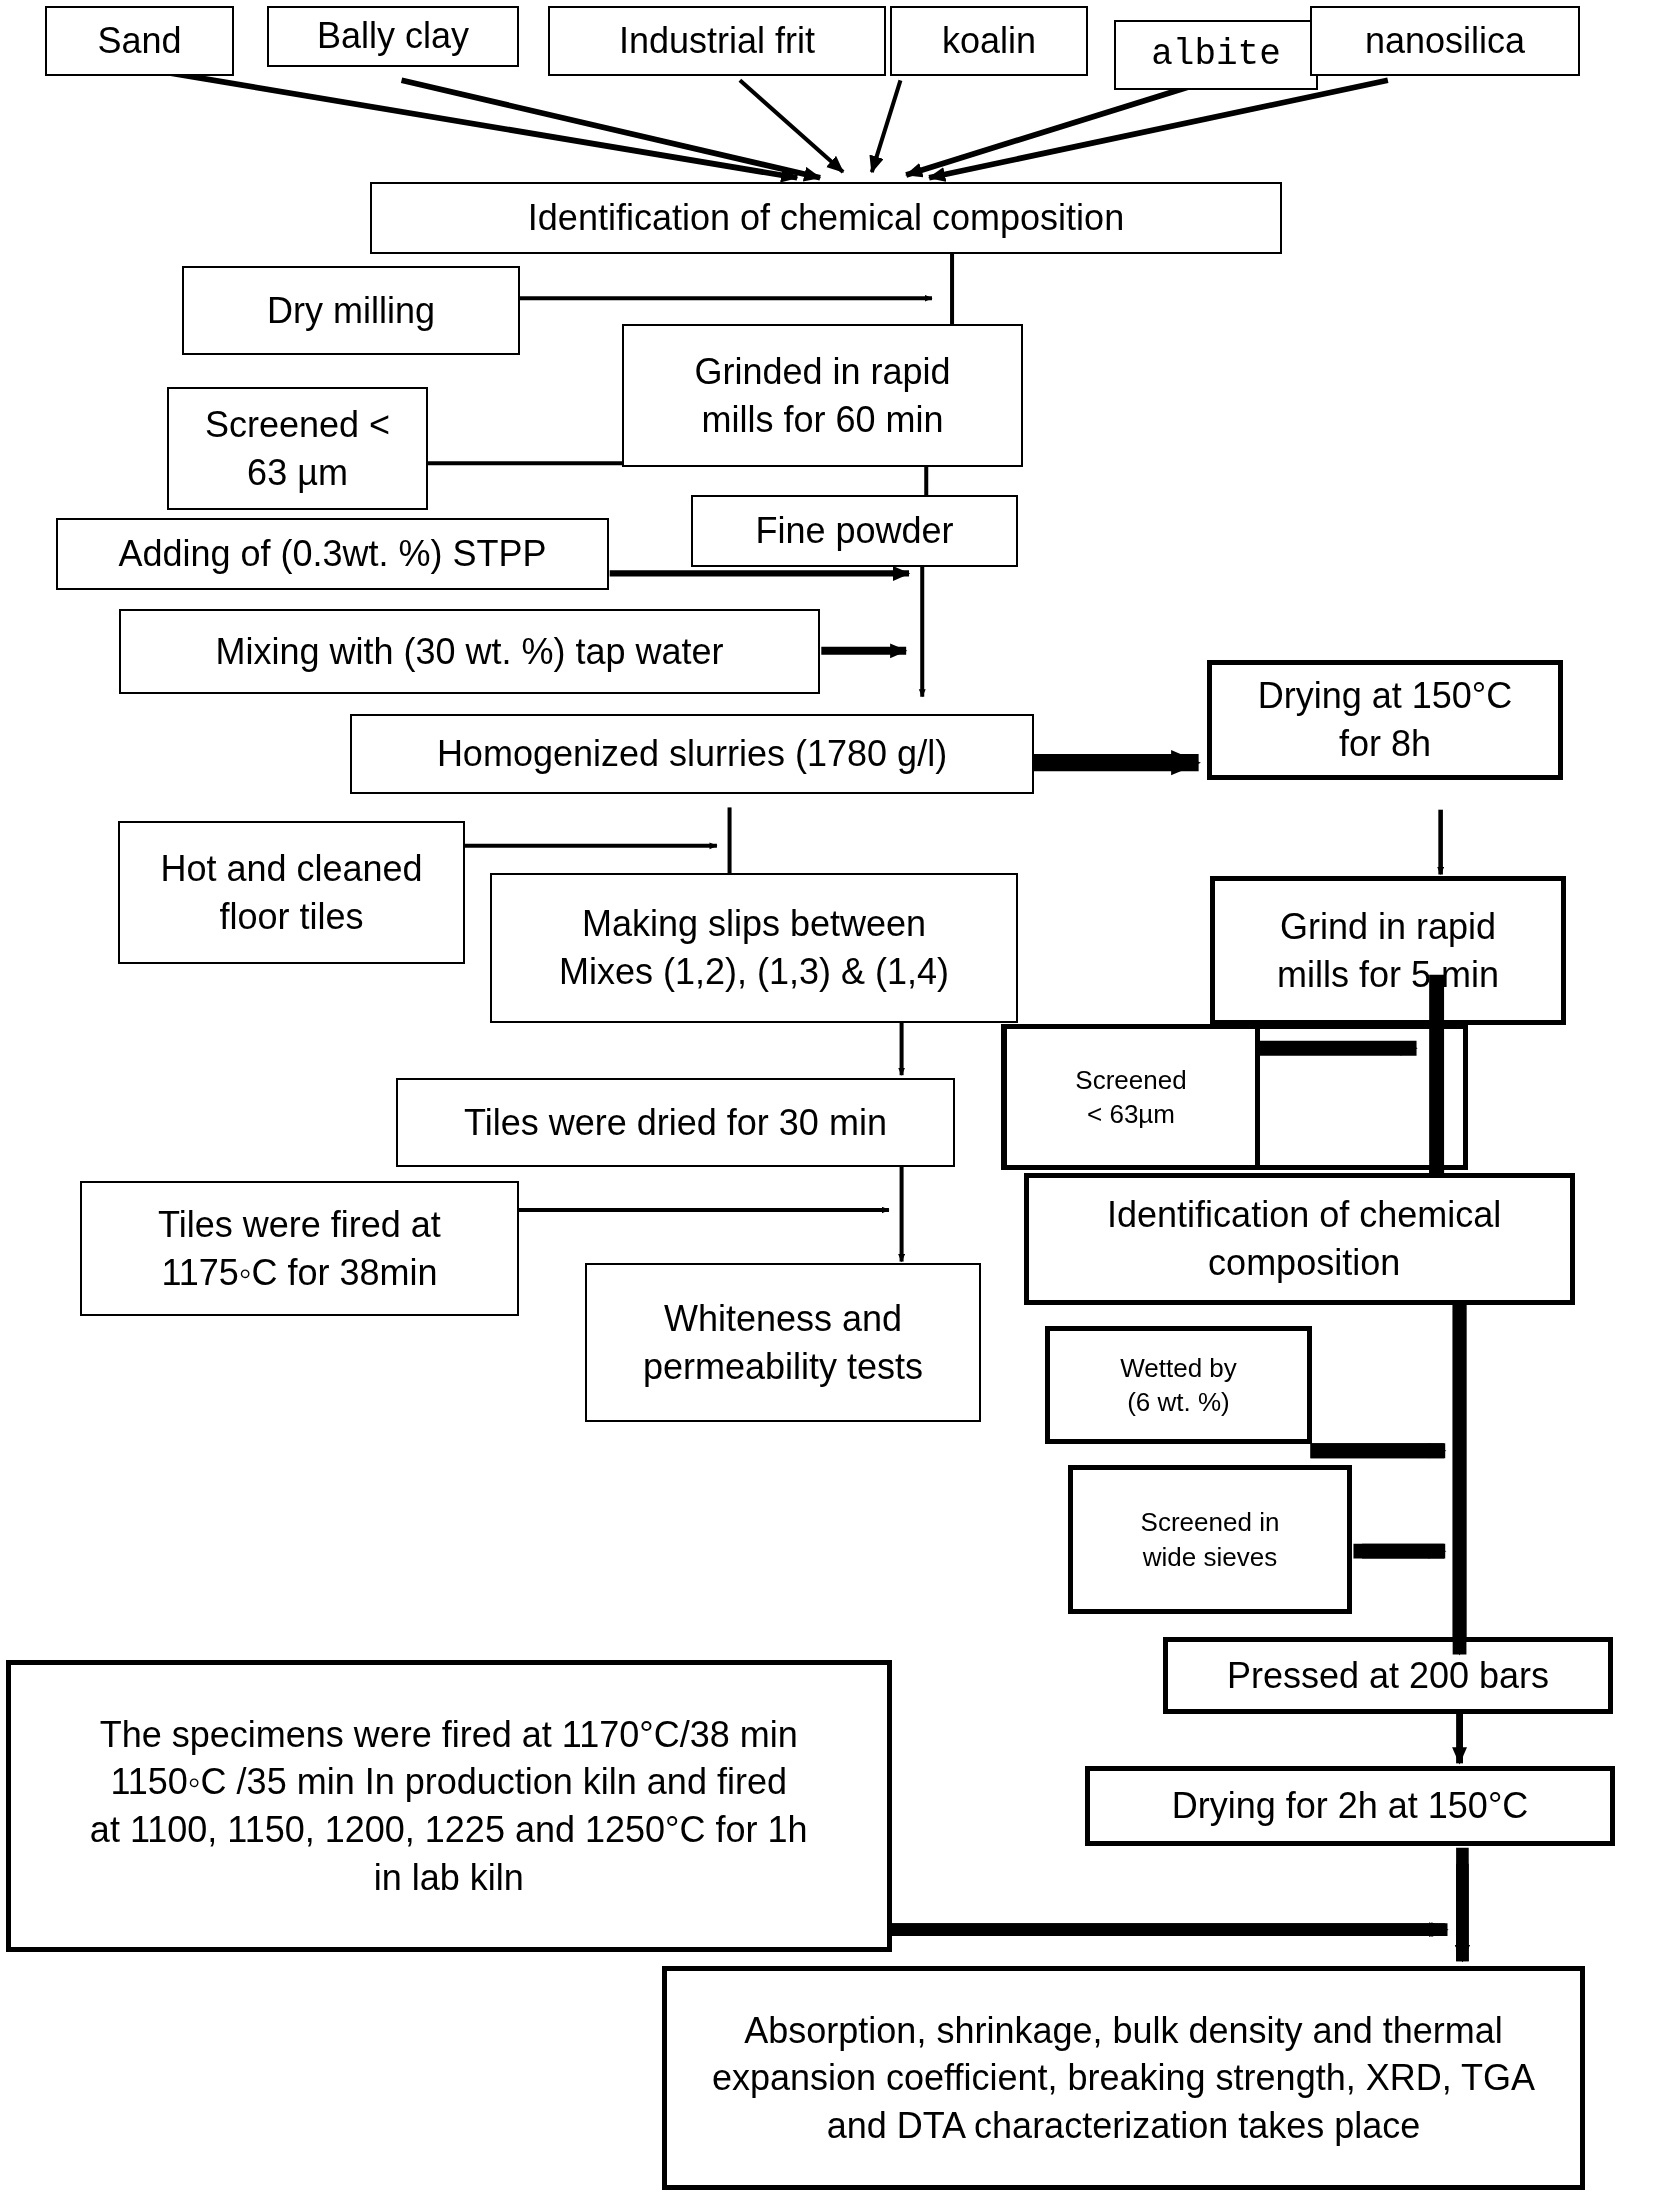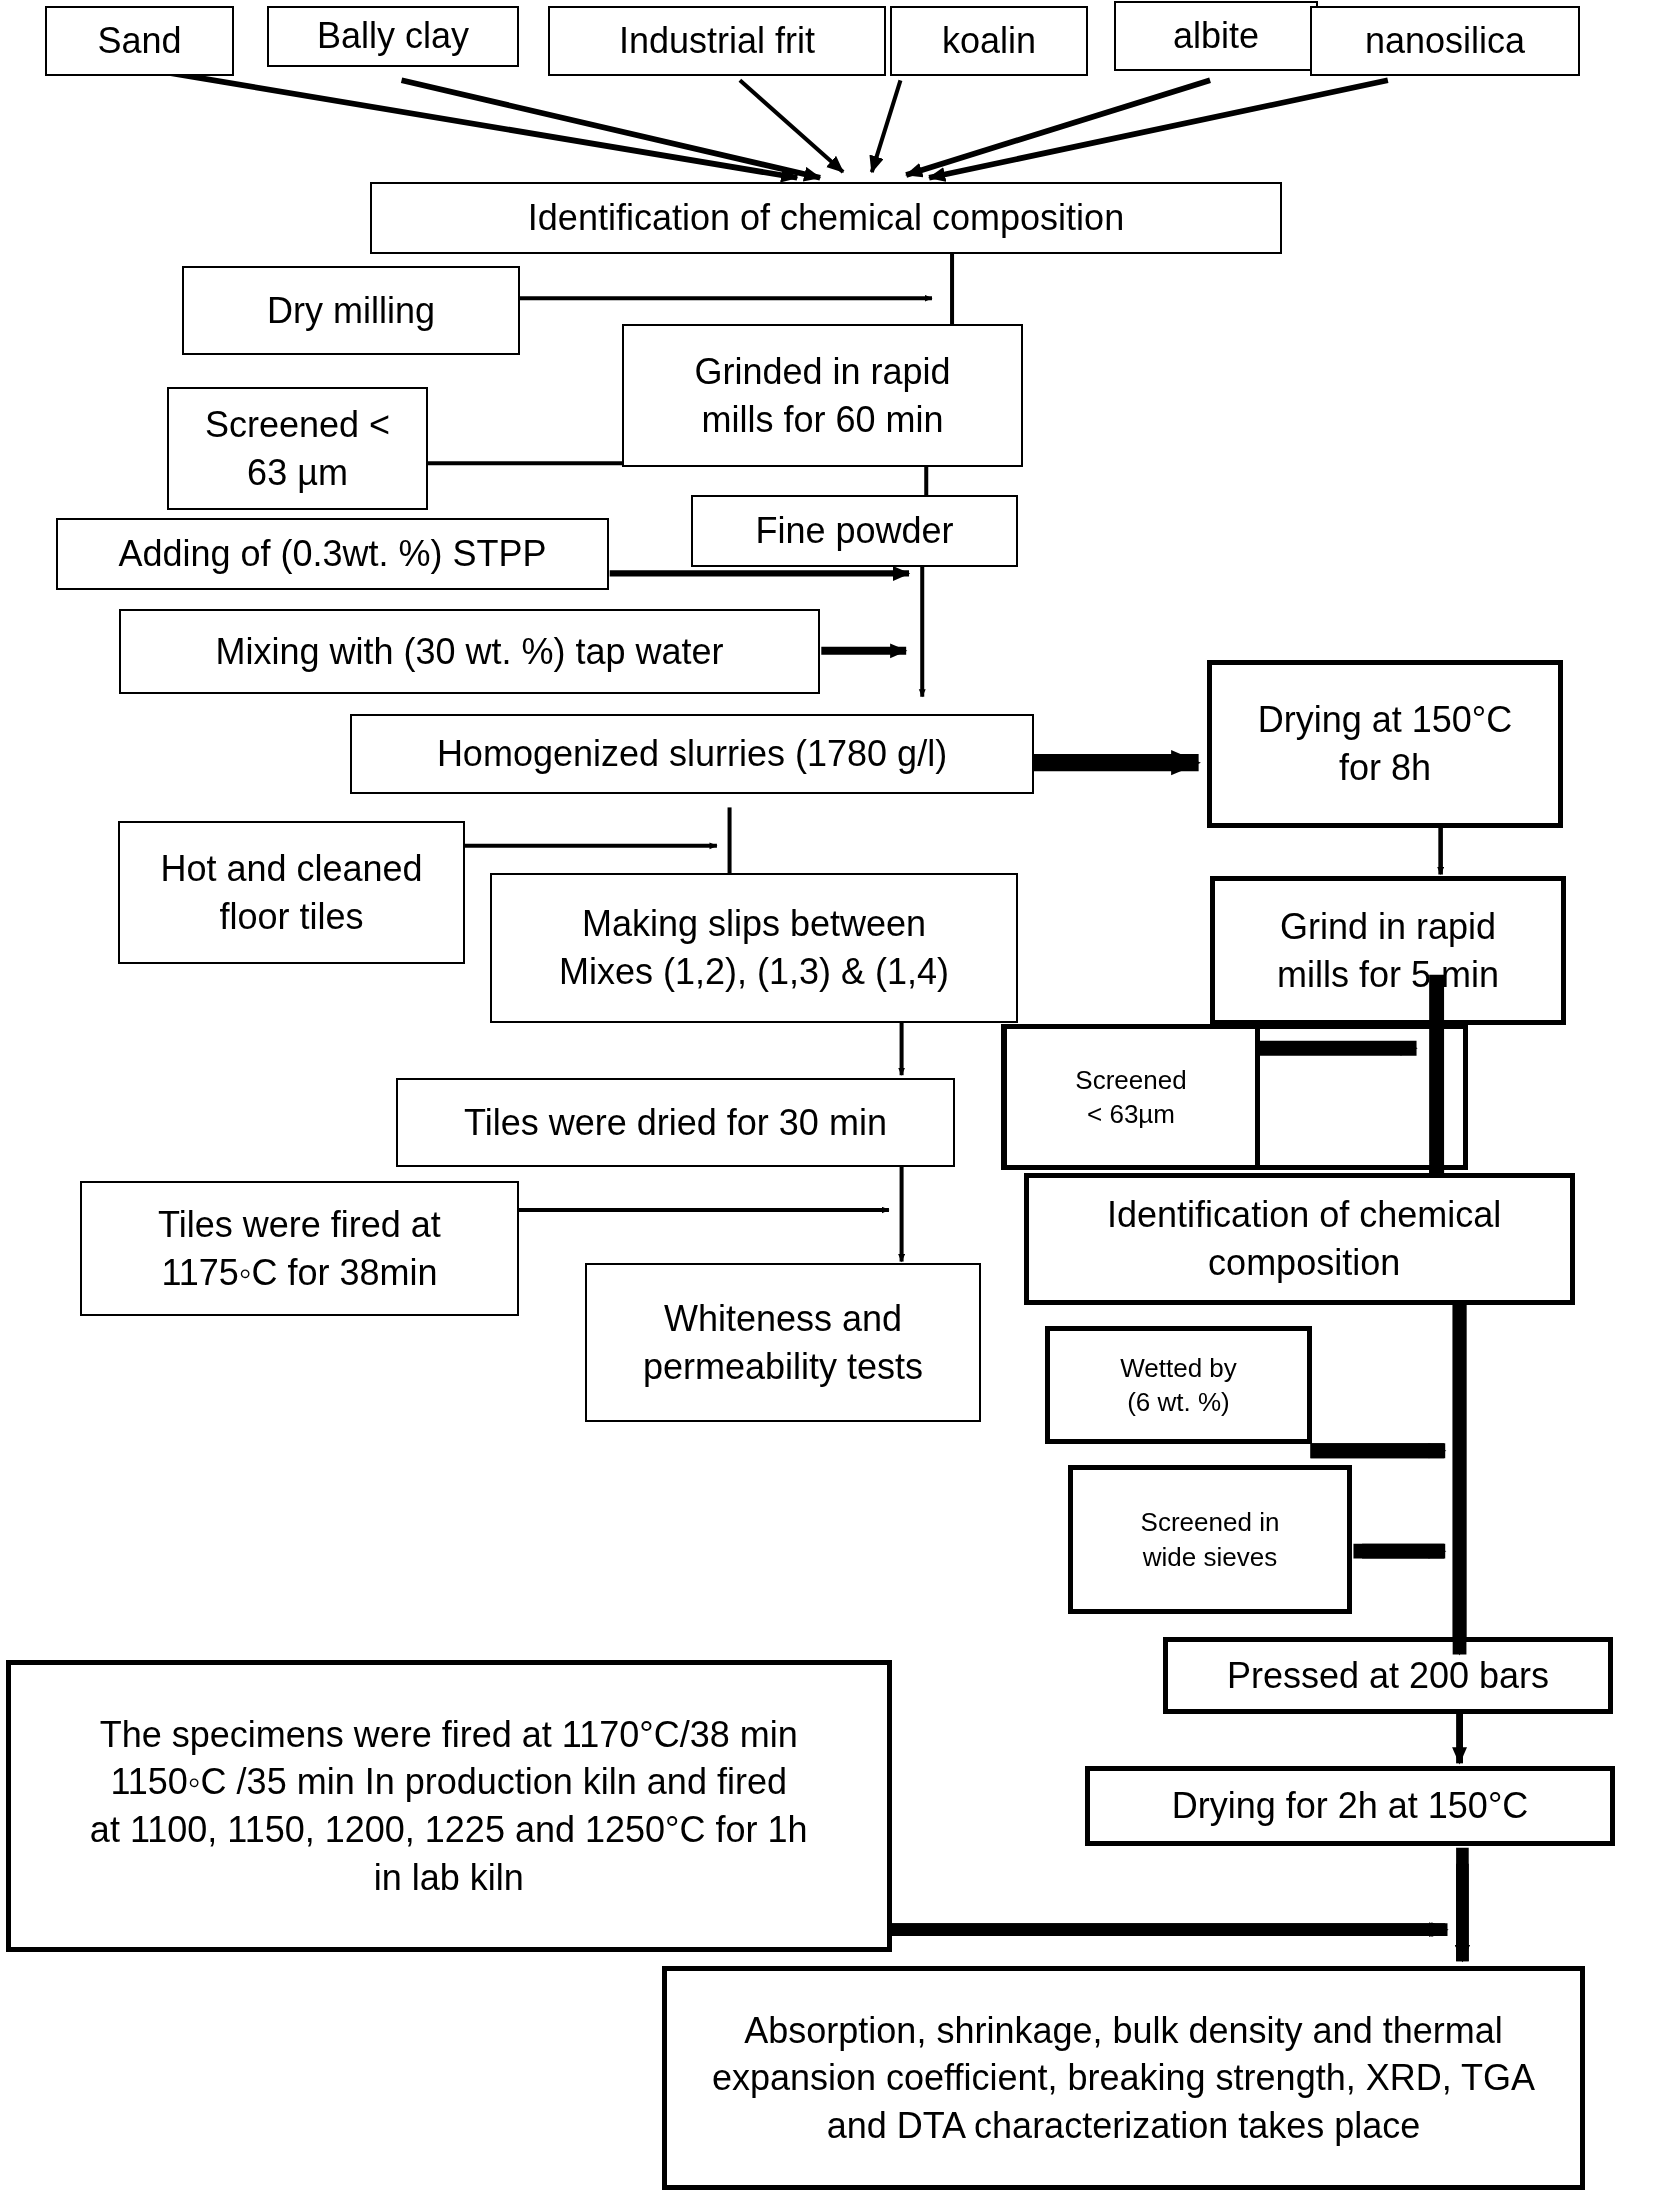--- a/index.html
+++ b/index.html
@@ -142,21 +142,21 @@
   </div>
 
   <div class="node fs-lg" style="left:548px; top:5.7px; width:338px; height:70px;">
     <span class="lbl">Industrial frit</span>
   </div>
 
   <div class="node fs-lg" style="left:890px; top:5.7px; width:198px; height:70px;">
     <span class="lbl">koalin</span>
   </div>
 
-  <div class="node fs-lg" style="left:1114px; top:1px; width:204px; height:70px;">
+  <div class="node fs-lg" style="left:1114px; top:20px; width:204px; height:70px;font-family:Liberation Mono, monospace;">
     <span class="lbl">albite</span>
   </div>
 
   <div class="node fs-lg" style="left:1310px; top:5.7px; width:270px; height:70px;">
     <span class="lbl">nanosilica</span>
   </div>
 
   <div class="node fs-lg" style="left:370px; top:182px; width:912px; height:72px;">
     <span class="lbl">Identification of chemical composition</span>
   </div>
@@ -184,21 +184,21 @@
   </div>
 
   <div class="node fs-lg" style="left:119px; top:609px; width:701px; height:85px;">
     <span class="lbl">Mixing with (30 wt. %) tap water</span>
   </div>
 
   <div class="node fs-lg" style="left:350px; top:714px; width:684px; height:80px;">
     <span class="lbl">Homogenized slurries (1780 g/l)</span>
   </div>
 
-  <div class="node thick fs-lg" style="left:1207px; top:660px; width:356px; height:168px;">
+  <div class="node thick fs-lg" style="left:1207px; top:660px; width:356px; height:120px;">
     <span class="lbl">Drying at 150°C
 for  8h</span>
   </div>
 
   <div class="node fs-lg" style="left:118px; top:821px; width:347px; height:143px;">
     <span class="lbl">Hot and cleaned
 floor tiles</span>
   </div>
 
   <div class="node fs-lg" style="left:490px; top:873px; width:528px; height:150px;">

